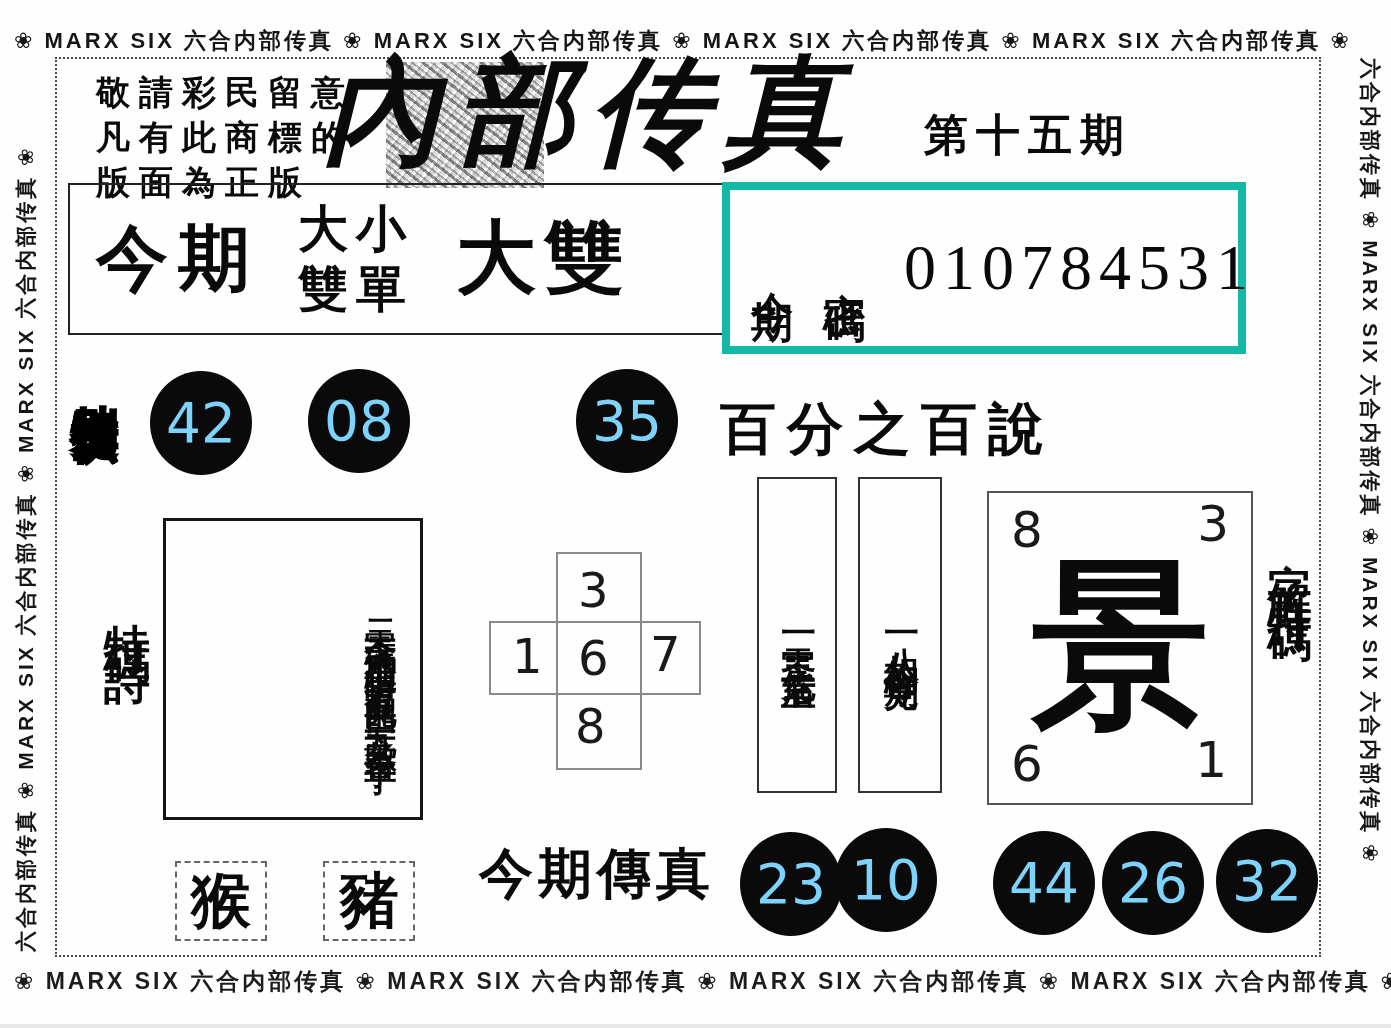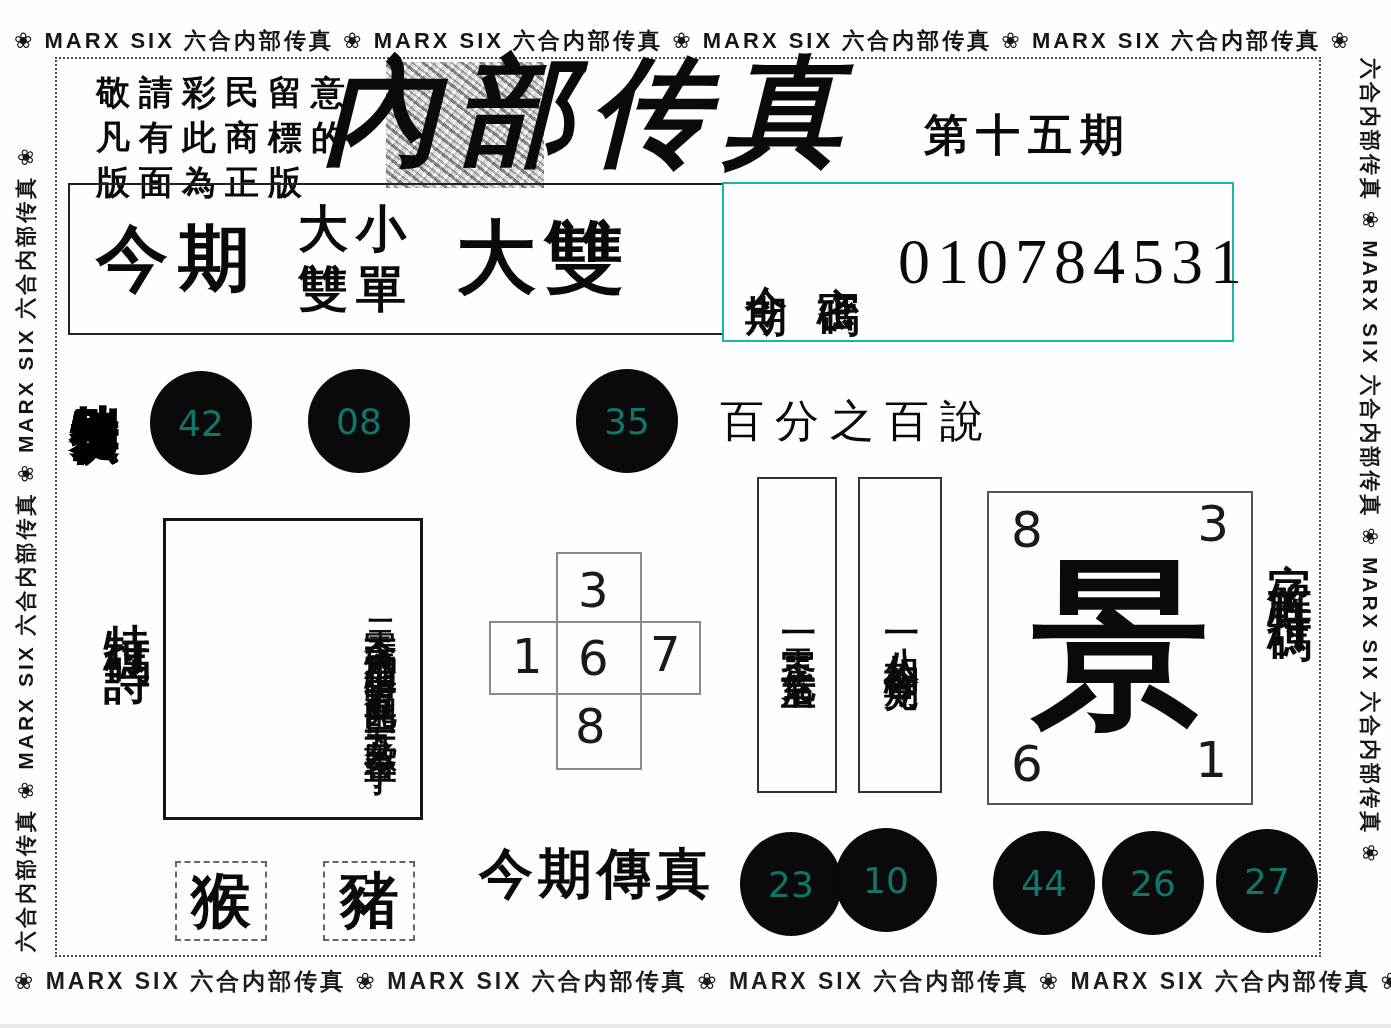--- a/index.html
+++ b/index.html
@@ -23,38 +23,38 @@
   .title{position:absolute;left:322px;top:48px;font-size:118px;font-weight:900;letter-spacing:16px;line-height:130px;font-style:italic;}
   .issue{position:absolute;left:924px;top:106px;font-size:44px;font-weight:700;letter-spacing:8px;}
   
   .predbox{position:absolute;left:68px;top:183px;width:652px;height:148px;border:2px solid #222;
            display:flex;align-items:center;}
   .pred-label{font-size:72px;font-weight:700;letter-spacing:10px;margin-left:26px;}
   .attr-grid{display:grid;grid-template-columns:58px 58px;margin-left:34px;}
   .attr-grid span{font-size:50px;font-weight:700;line-height:60px;text-align:center;}
   .pred-result{font-size:80px;font-weight:800;letter-spacing:8px;margin-left:46px;}
   
-  .passbox{position:absolute;left:722px;top:182px;width:508px;height:156px;border:2px solid #14b8a6;
+  .passbox{position:absolute;left:722px;top:182px;width:508px;height:156px;border:8px solid #14b8a6;
            display:flex;align-items:center;}
   .vpair{writing-mode:vertical-rl;text-orientation:upright;font-size:42px;font-weight:700;letter-spacing:10px;}
   .vp1{margin-left:14px;} .vp2{margin-left:16px;}
   .passcode{font-size:64px;letter-spacing:7px;margin-left:32px;font-weight:400;}
   
   .vtext{writing-mode:vertical-rl;text-orientation:upright;position:absolute;font-weight:700;}
   .offer{left:64px;top:368px;font-size:46px;letter-spacing:5px;color:#fff;
          -webkit-text-stroke:2.5px #000;
          text-shadow:1px 1px 0 #000,-1px -1px 0 #000,1px -1px 0 #000,-1px 1px 0 #000;}
   .poemlabel{left:96px;top:586px;font-size:46px;letter-spacing:17px;}
   .charlabel{left:1260px;top:528px;font-size:44px;letter-spacing:19px;}
   
   .ball{position:absolute;width:102px;height:104px;background:#0a0a0a;border-radius:50%;
-        display:flex;align-items:center;justify-content:center;color:#0f766e;
-        font-family:"DejaVu Sans","Liberation Sans",sans-serif;font-size:36px;}
+        display:flex;align-items:center;justify-content:center;color:#7dd3fc;
+        font-family:"DejaVu Sans","Liberation Sans",sans-serif;font-size:55px;}
   
-  .slogan{position:absolute;left:720px;top:392px;font-size:44px;font-weight:400;letter-spacing:11px;}
+  .slogan{position:absolute;left:720px;top:392px;font-size:56px;font-weight:700;letter-spacing:11px;}
   
   .poembox{position:absolute;left:163px;top:518px;width:260px;height:302px;border:3px solid #151515;
            writing-mode:vertical-rl;text-orientation:upright;box-sizing:border-box;
            display:flex;justify-content:center;padding:16px 0;}
   .poemcol{font-size:32px;font-weight:700;letter-spacing:7px;margin:0 17px;}
   
   .crossv{position:absolute;left:556px;top:552px;width:82px;height:214px;border:2px solid #8a8a8a;}
   .crossh{position:absolute;left:489px;top:621px;width:208px;height:70px;border:2px solid #8a8a8a;}
   .cnum{position:absolute;font-family:"DejaVu Sans","Liberation Sans",sans-serif;font-size:48px;color:#1a1a1a;}
   
@@ -151,15 +151,15 @@
   </div>
   <div class="vtext charlabel">字解特碼</div>
 
   <div class="zbox monkey">猴</div>
   <div class="zbox pig">豬</div>
   <div class="faxlabel">今期傳真</div>
   <div class="ball" style="left:740px;top:832px;">23</div>
   <div class="ball" style="left:835px;top:828px;">10</div>
   <div class="ball" style="left:993px;top:831px;">44</div>
   <div class="ball" style="left:1102px;top:831px;">26</div>
-  <div class="ball" style="left:1216px;top:829px;">27</div>
+  <div class="ball" style="left:1216px;top:829px;">32</div>
 
 </div>
 
 </body></html>

